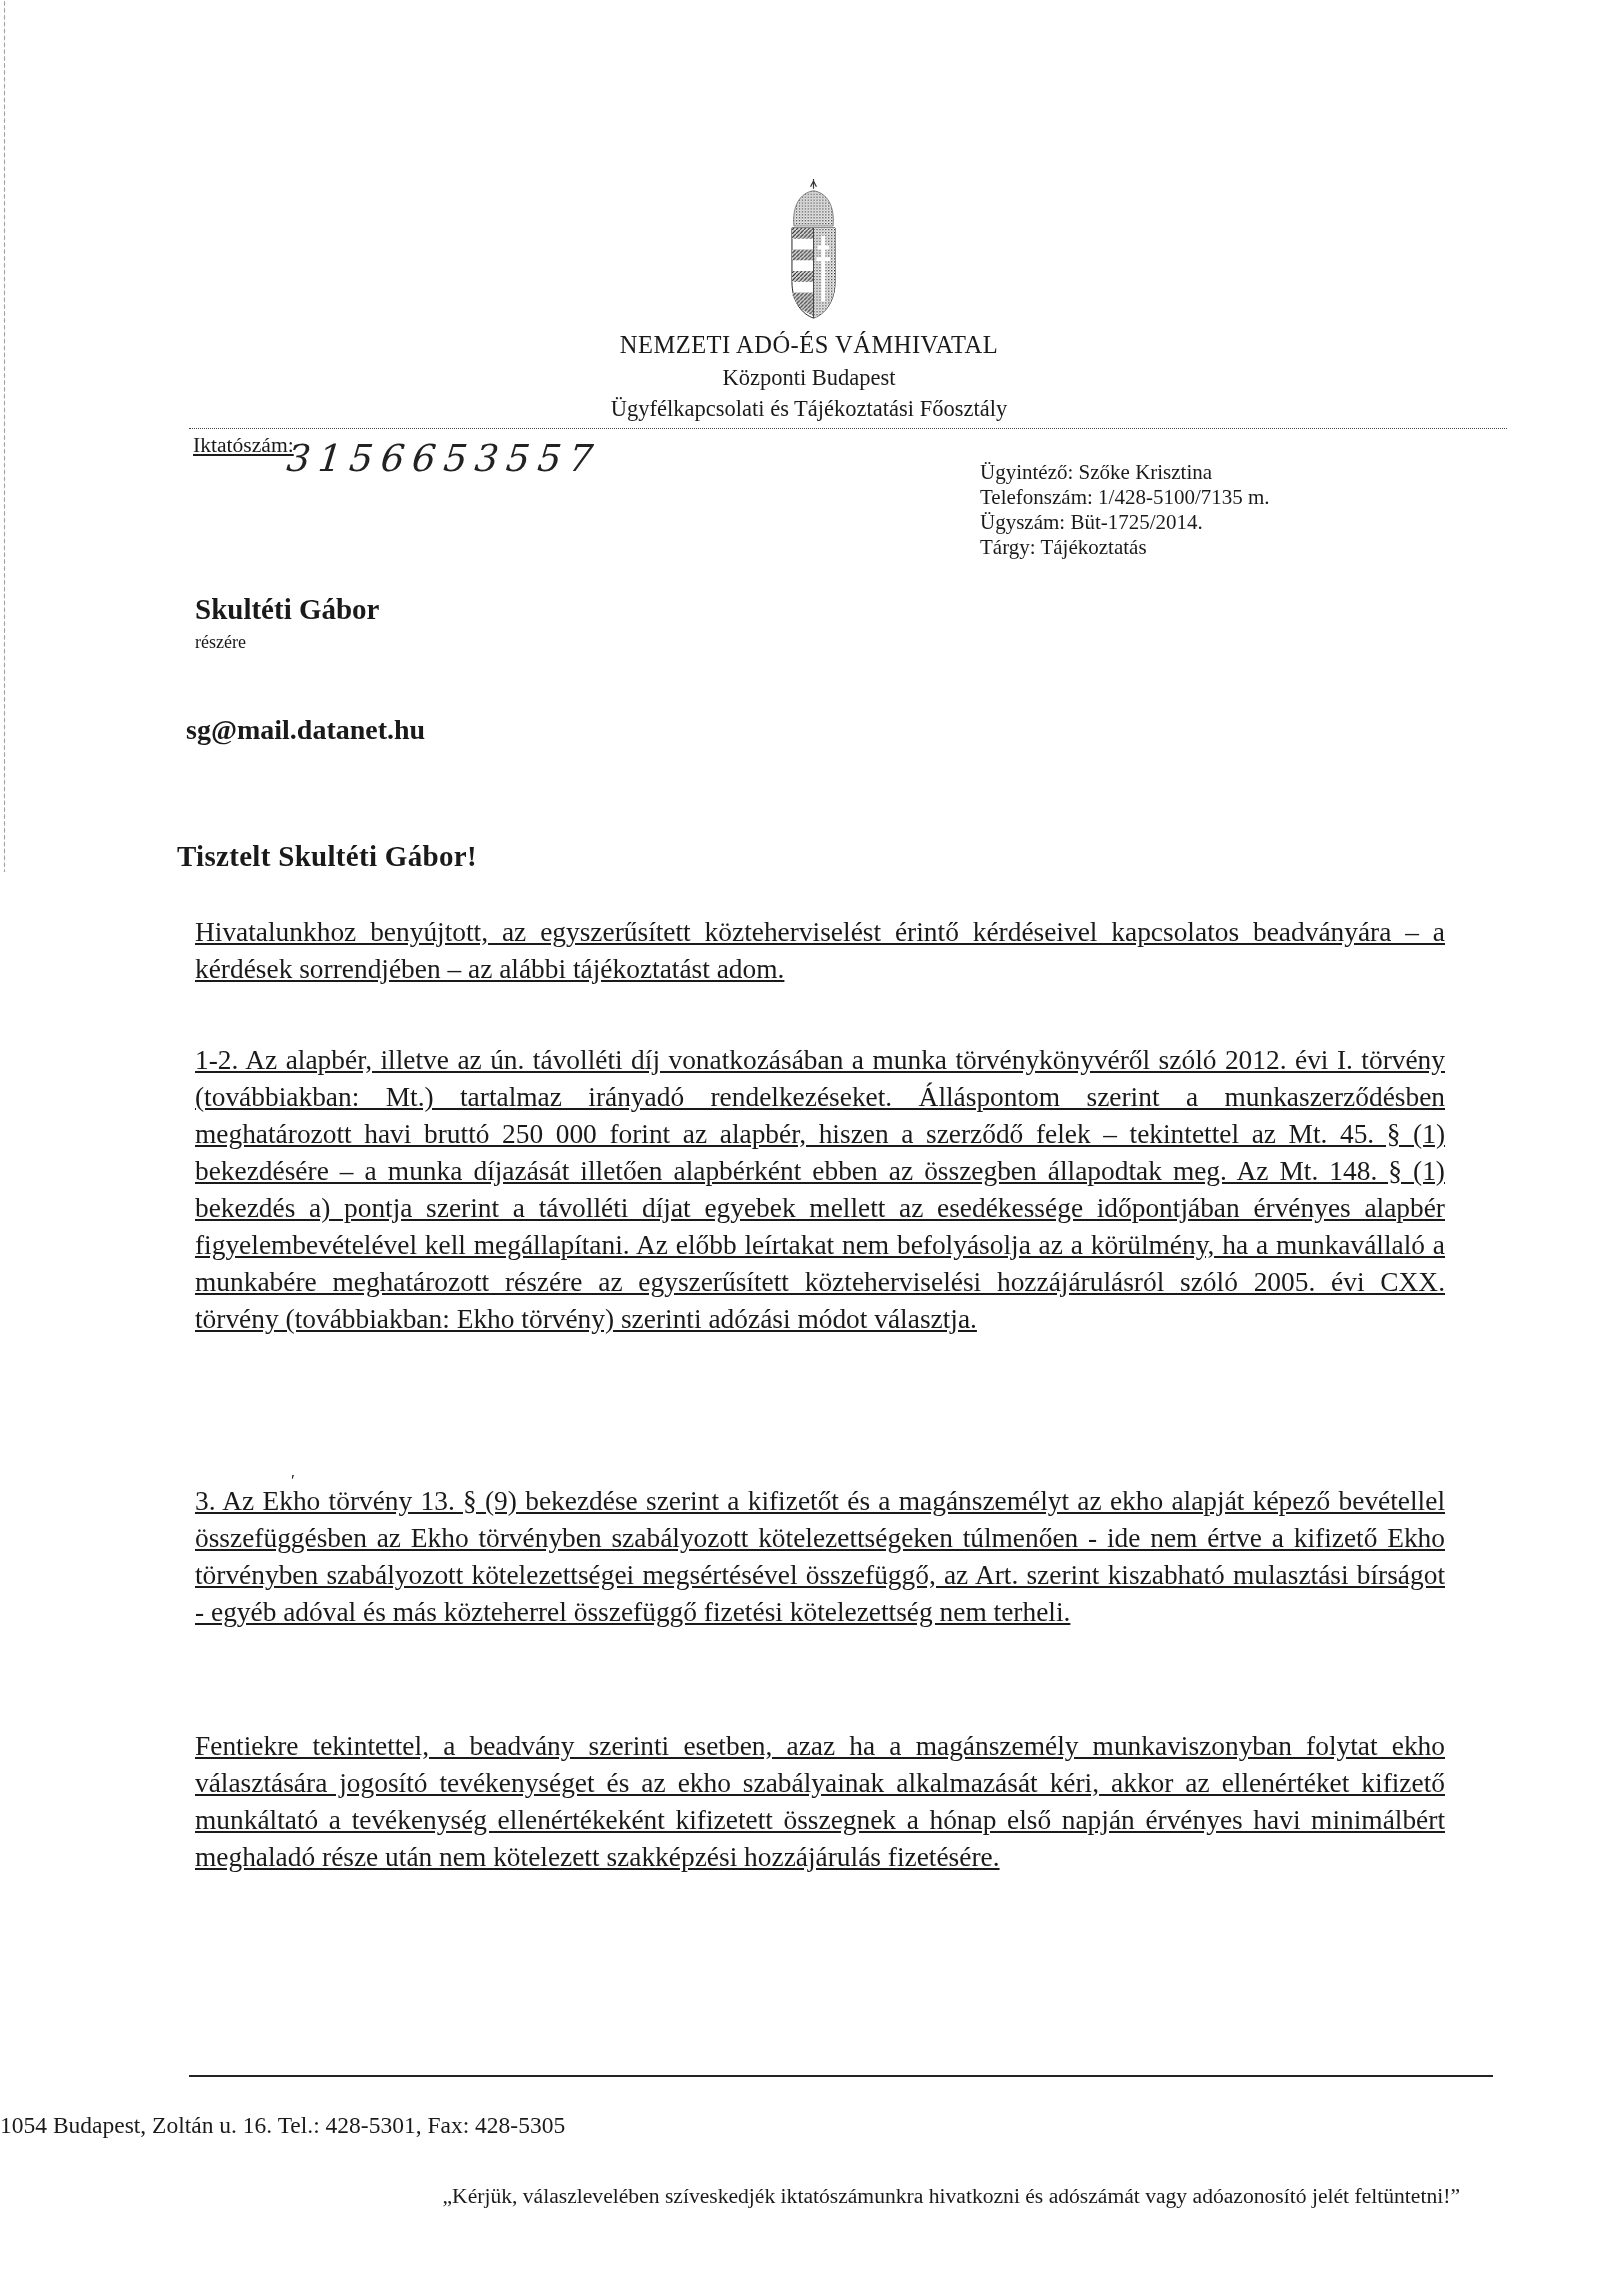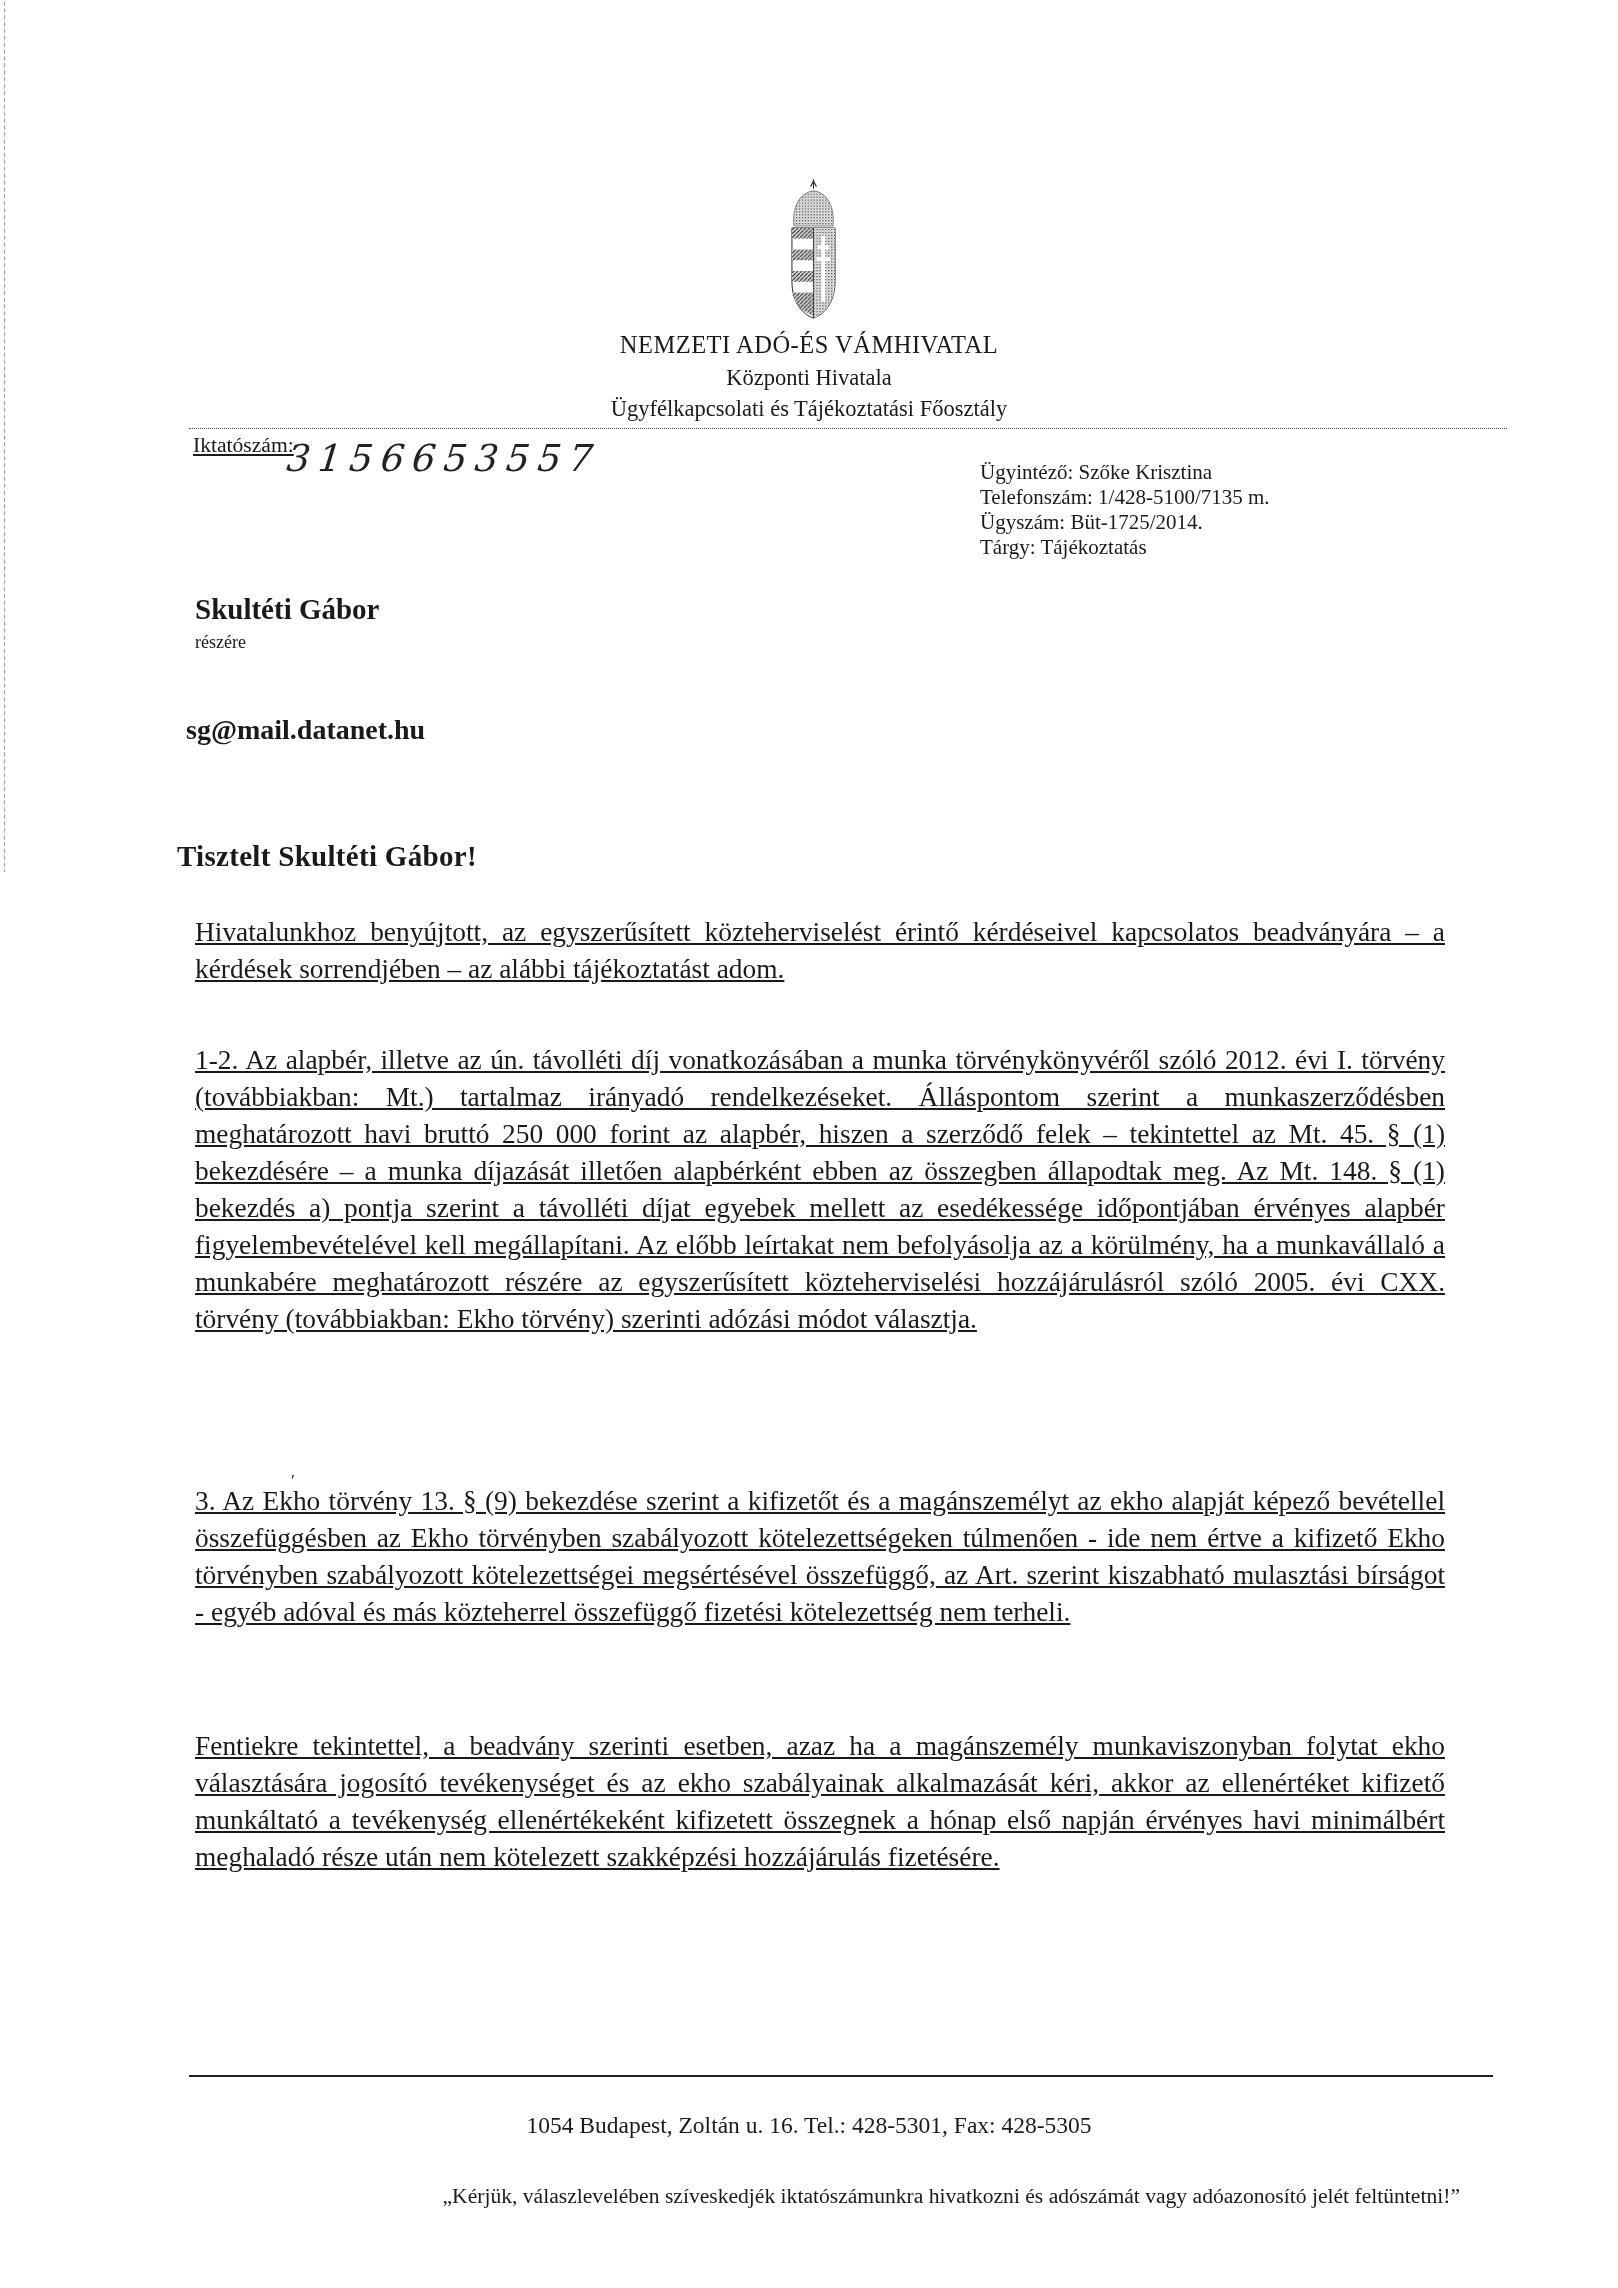--- a/index.html
+++ b/index.html
@@ -40,21 +40,21 @@
     line-height: 37px; text-align: justify; text-decoration: underline;
   }
   .p-intro { top: 914px; }
   .p-one { top: 1042px; }
   .p-three { top: 1483px; }
   .p-four { top: 1728px; }
   .footer-rule {
     position: absolute; left: 189px; top: 2075px; width: 1304px; height: 2px;
     background: #222;
   }
-  .footer-addr { position: absolute; left: 0; width: 1618px; top: 2112px; text-align: center; font-size: 23.5px; }
+  .footer-addr { position: absolute; left: 0; width: 1618px; top: 2112px; text-align: left; font-size: 23.5px; }
   .footer-note {
     position: absolute; left: 186px; width: 1274px; top: 2181px; text-align: right;
     font-size: 21.6px; line-height: 30px;
   }
   .stray-mark { position: absolute; left: 291px; top: 1470px; font-size: 17.6px; }
 </style>
 </head>
 <body>
 
 <div class="scan-edge"></div>
@@ -77,21 +77,21 @@
   <rect x="8" y="50" width="22" height="11" fill="url(#stripe)"></rect>
   <rect x="8" y="72" width="22" height="11" fill="url(#stripe)"></rect>
   <rect x="8" y="94" width="22" height="11" fill="url(#stripe)"></rect>
   <path d="M8 116 H30 V140 C20 136 10 128 8 116 Z" fill="url(#stripe)"></path>
   <path d="M30 50 H52 V105 C52 125 42 138 30 142 Z" fill="url(#dots)"></path>
   <path d="M40 58 V125 M34 70 H46 M33 82 H47" stroke="#fff" stroke-width="4"></path>
   <path d="M30 50 V142" stroke="#222" stroke-width="0.8"></path>
 </svg>
 
 <div class="header-center org-name">NEMZETI ADÓ-ÉS VÁMHIVATAL</div>
-<div class="header-center org-sub1">Központi Hivatala</div>
+<div class="header-center org-sub1">Központi Budapest</div>
 <div class="header-center org-sub2">Ügyfélkapcsolati és Tájékoztatási Főosztály</div>
 
 <div class="dotted-rule"></div>
 
 <div class="iktat">Iktatószám:</div>
 <div class="iktat-hand">3156653557</div>
 
 <div class="meta">
   <div>Ügyintéző: Szőke Krisztina</div>
   <div>Telefonszám: 1/428-5100/7135 m.</div>

